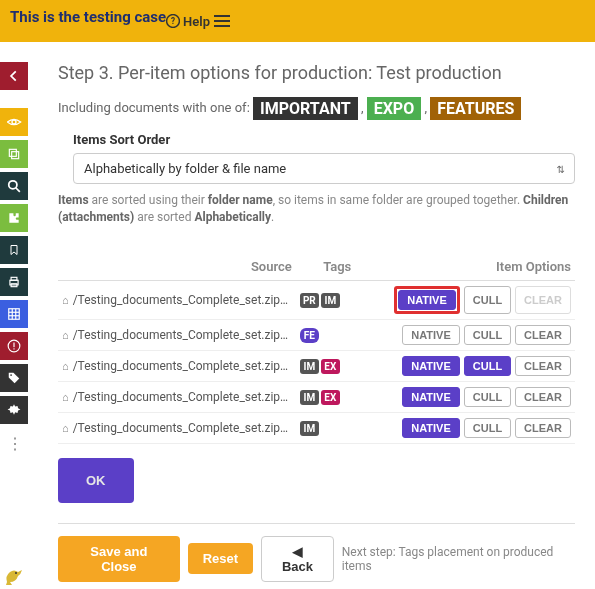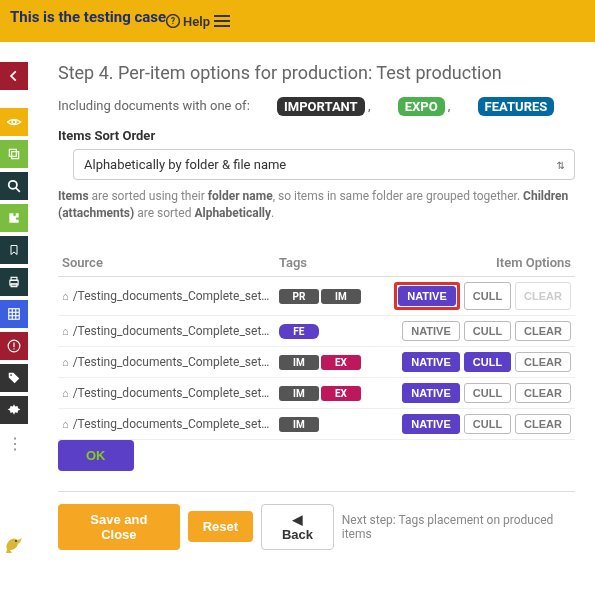--- a/index.html
+++ b/index.html
@@ -20,47 +20,47 @@
   .c-yel { background: #f0b30c; }
   .c-grn { background: #7bbd3f; }
   .c-drk { background: #1f3a3d; }
   .c-blu { background: #3b5fe0; }
   .c-gry { background: #333; }
   .dots { color: #888; text-align: center; font-size: 16px; padding: 6px 0; cursor: pointer; }
   .bird { padding: 6px 2px; }
   .main { flex: 1; padding: 20px 20px 12px 28px; }
   .step-title { font-size: 18px; color: #666; font-weight: 400; margin-bottom: 14px; }
   .including { color: #666; margin-bottom: 12px; font-size: 13px; }
-  .tag { display: inline-block; padding: 2px 7px; border-radius: 6px; color: #fff; font-weight: 700; font-size: 13px; vertical-align: middle; margin-left: 24px; }
+  .tag { display: inline-block; padding: 2px 7px; border-radius: 0; color: #fff; font-weight: 700; font-size: 16px; vertical-align: middle; }
   .tag-dark { background: #333; }
   .tag-green { background: #4caf50; }
-  .tag-purple { background: #0369a1; }
+  .tag-purple { background: #a16207; }
   .warning { color: #a01c2c; font-weight: 600; margin-bottom: 14px; line-height: 1.4; }
-  .sort-label { font-weight: 700; color: #333; margin-bottom: 6px; }
+  .sort-label { font-weight: 700; color: #333; margin-bottom: 6px; margin-left: 15px; }
   .sort-select { width: 100%; padding: 7px 10px; border: 1px solid #ccc; border-radius: 4px; background: #fff; font-size: 13px; color: #333; appearance: none; position: relative; }
   .sort-wrap { position: relative; margin-bottom: 8px; margin-left: 15px; }
   .sort-wrap::after { content: "⇅"; position: absolute; right: 10px; top: 50%; transform: translateY(-50%); font-size: 10px; color: #666; pointer-events: none;}
   .sort-hint { color: #888; font-size: 12px; margin-bottom: 27px; line-height: 1.4; }
   .sort-hint b { color: #666; }
   .tbl { width: 100%; border-collapse: collapse; }
-  .tbl th { text-align: left; color: #888; font-weight: 600; padding: 6px 4px; border-bottom: 1px solid #ddd; font-size: 13px; }
+  .tbl th { text-align: right; color: #888; font-weight: 600; padding: 6px 4px; border-bottom: 1px solid #ddd; font-size: 13px; }
   .tbl td { padding: 5px 4px; border-bottom: 1px solid #eee; vertical-align: middle; }
   .src { color: #555; font-size: 12px; white-space: nowrap; overflow: hidden; text-overflow: ellipsis; max-width: 200px; }
   .home-icon { color: #888; font-size: 11px; margin-right: 4px; }
-  .mini-tag { display: inline-block; width: 40px; text-align: center; padding: 2px 0; border-radius: 3px; color: #fff; font-weight: 700; font-size: 10px; margin-right: 2px; }
+  .mini-tag { display: inline-block; width: 19px; text-align: center; padding: 2px 0; border-radius: 3px; color: #fff; font-weight: 700; font-size: 10px; margin-right: 2px; }
   .mt-dark { background: #555; }
   .mt-purple { background: #5b3fc7; border-radius: 6px; }
   .mt-green { background: #be185d; }
   .opt-btns { display: flex; gap: 4px; justify-content: flex-end; }
   .opt { padding: 3px 8px; font-size: 11px; font-weight: 700; border: 1px solid #bbb; background: #fff; color: #777; border-radius: 3px; cursor: pointer; }
   .opt.active-native { background: #5b3fc7; color: #fff; border-color: #5b3fc7; }
   .opt.active-cull { background: #5b3fc7; color: #fff; border-color: #5b3fc7; }
   .opt.disabled { color: #ccc; border-color: #ddd; cursor: default; }
   .highlight-box { border: 3px solid #e03030; border-radius: 3px; padding: 1px; display: inline-flex; }
-  .ok-btn { background: #5b3fc7; color: #84cc16; border: none; padding: 8px 28px; border-radius: 4px; font-weight: 600; font-size: 13px; cursor: pointer; }
+  .ok-btn { margin-top: 14px; background: #5b3fc7; color: #e5e5e5; border: none; padding: 15px 28px; border-radius: 4px; font-weight: 600; font-size: 13px; cursor: pointer; }
   .divider { border-top: 1px solid #ddd; margin: 20px 0 12px; }
   .bottom-row { display: flex; align-items: center; gap: 8px; }
   .btn { padding: 7px 14px; border-radius: 4px; font-weight: 600; font-size: 13px; cursor: pointer; border: 1px solid transparent; }
   .btn-orange { background: #f5a623; color: #fff; }
   .btn-orange2 { background: #f5a623; color: #fff; }
   .btn-plain { background: #fff; color: #333; border: 1px solid #ccc; }
   .next-step { margin-left: auto; color: #888; font-size: 12px; }
   svg { display: block; }
 </style>
 </head>
@@ -157,21 +157,21 @@
     <div style="flex:1"></div>
     <div class="bird">
       <svg width="24" height="24" viewBox="0 0 24 24">
           <path fill="#d9b836" d="M5 18 Q3 12 8 8 Q12 5 16 8 L20 6 Q19 10 16 12 Q14 18 8 18 L10 21 L4 21 Z"></path>
           <circle cx="14" cy="9" r="1" fill="#333"></circle>
         </svg>
     </div>
   </div>
 
   <div class="main">
-    <h2 class="step-title">Step 4. Per-item options for production: Test production</h2>
+    <h2 class="step-title">Step 3. Per-item options for production: Test production</h2>
     <div class="including">
       <span>Including documents with one of:</span>
       <span class="tag tag-dark">IMPORTANT</span> ,
       <span class="tag tag-green">EXPO</span> ,
       <span class="tag tag-purple">FEATURES</span>
     </div>
 
     <div class="sort-label">Items Sort Order</div>
     <div class="sort-wrap">
       <div class="sort-select">Alphabetically by folder &amp; file name</div>

